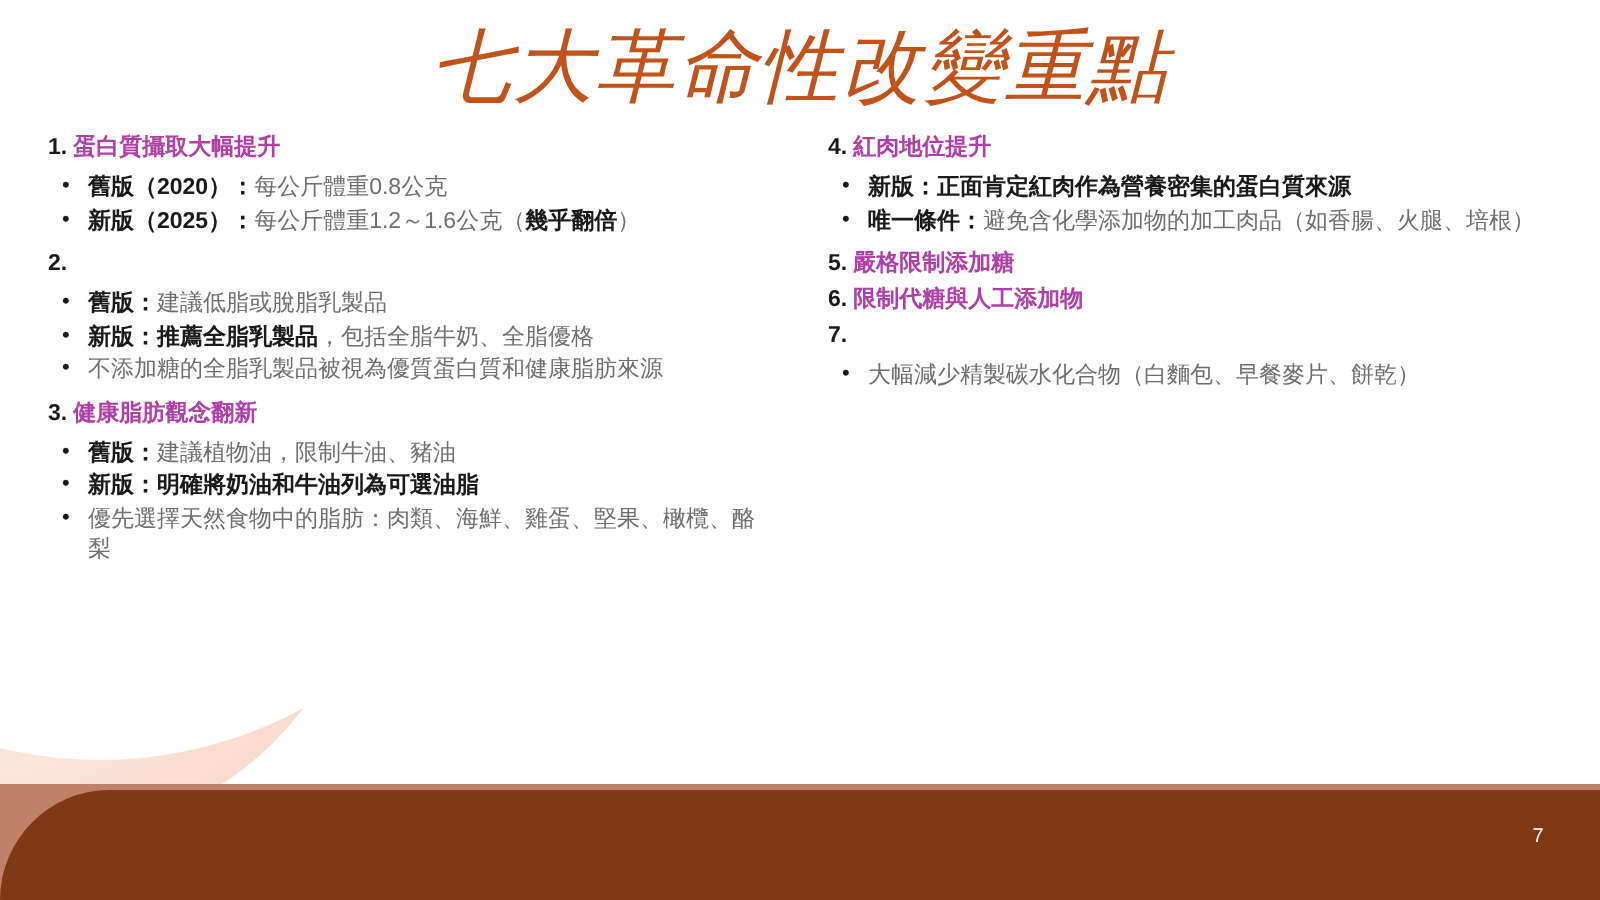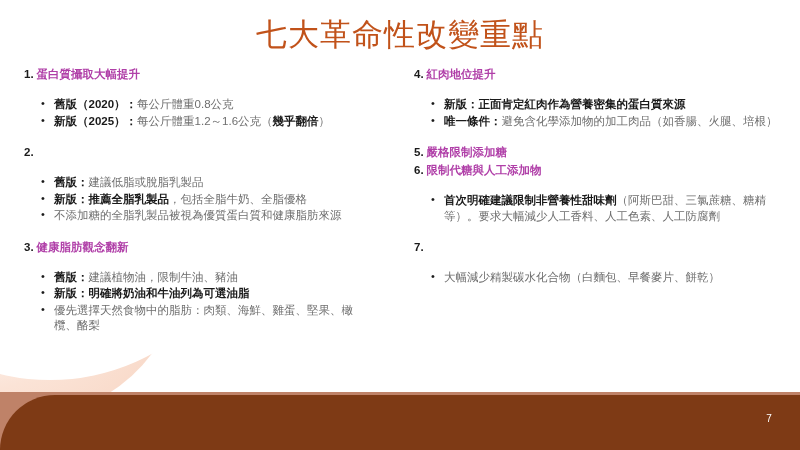--- a/index.html
+++ b/index.html
@@ -77,24 +77,25 @@
 
   
   .slide-title {
     position: absolute;
     left: 0; right: 0;
     top: 14px;
     z-index: 7;
     text-align: center;
     color: #c1521a;
     font-family: "DejaVu Serif", "Liberation Serif", serif;
-    font-size: 31px;
+    font-size: 40px;
     font-weight: 400;
     letter-spacing: 1px;
     line-height: 40px;
+    font-style: italic;
   }
 
   
   .columns {
     position: absolute;
     left: 0; top: 64px;
     width: 800px;
     height: 330px;
     display: flex;
     z-index: 7;
@@ -120,21 +121,21 @@
     color: #1a1a1a;
     margin-right: 3px;
     white-space: nowrap;
   }
   .section-title {
     color: #b03fa8;
   }
 
   ul.bullets {
     list-style: none;
-    margin: 15px;
+    margin: 5px;
     padding: 0;
   }
   ul.bullets > li {
     position: relative;
     padding-left: 15px;
     font-size: 11.5px;
     line-height: 15.5px;
     color: #6e6e6e;
     margin-bottom: 1px;
   }
@@ -212,23 +213,20 @@
           <div class="section-head">
             <span class="section-num">5.</span>
             <span class="section-title">嚴格限制添加糖</span>
           </div>
         </div>
         <div class="section">
           <div class="section-head">
             <span class="section-num">6.</span>
             <span class="section-title">限制代糖與人工添加物</span>
           </div>
-          <ul class="bullets">
-            <li><span class="b">首次明確建議限制非營養性甜味劑</span><span class="n">（阿斯巴甜、三氯蔗糖、糖精等）。要求大幅減少人工香料、人工色素、人工防腐劑</span></li>
-          </ul>
         </div>
         <div class="section">
           <div class="section-head">
             <span class="section-num">7.</span>
           </div>
           <ul class="bullets">
             <li><span class="n">大幅減少精製碳水化合物（白麵包、早餐麥片、餅乾）</span></li>
           </ul>
         </div>
       </div>

